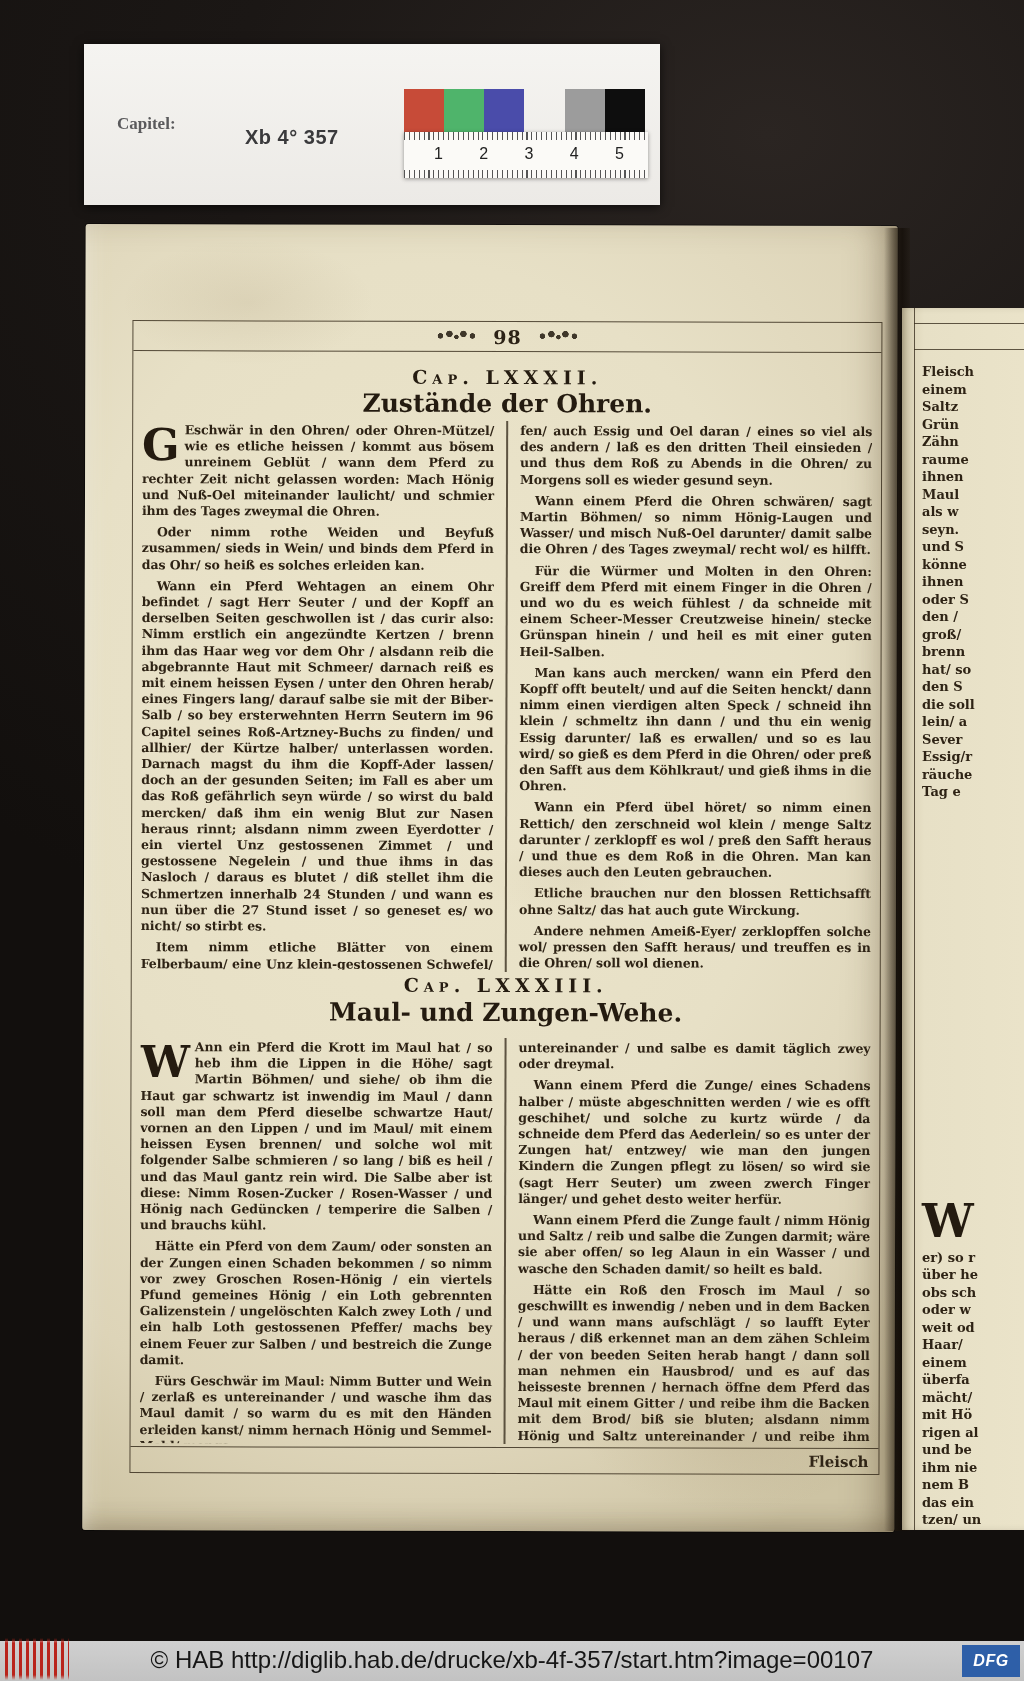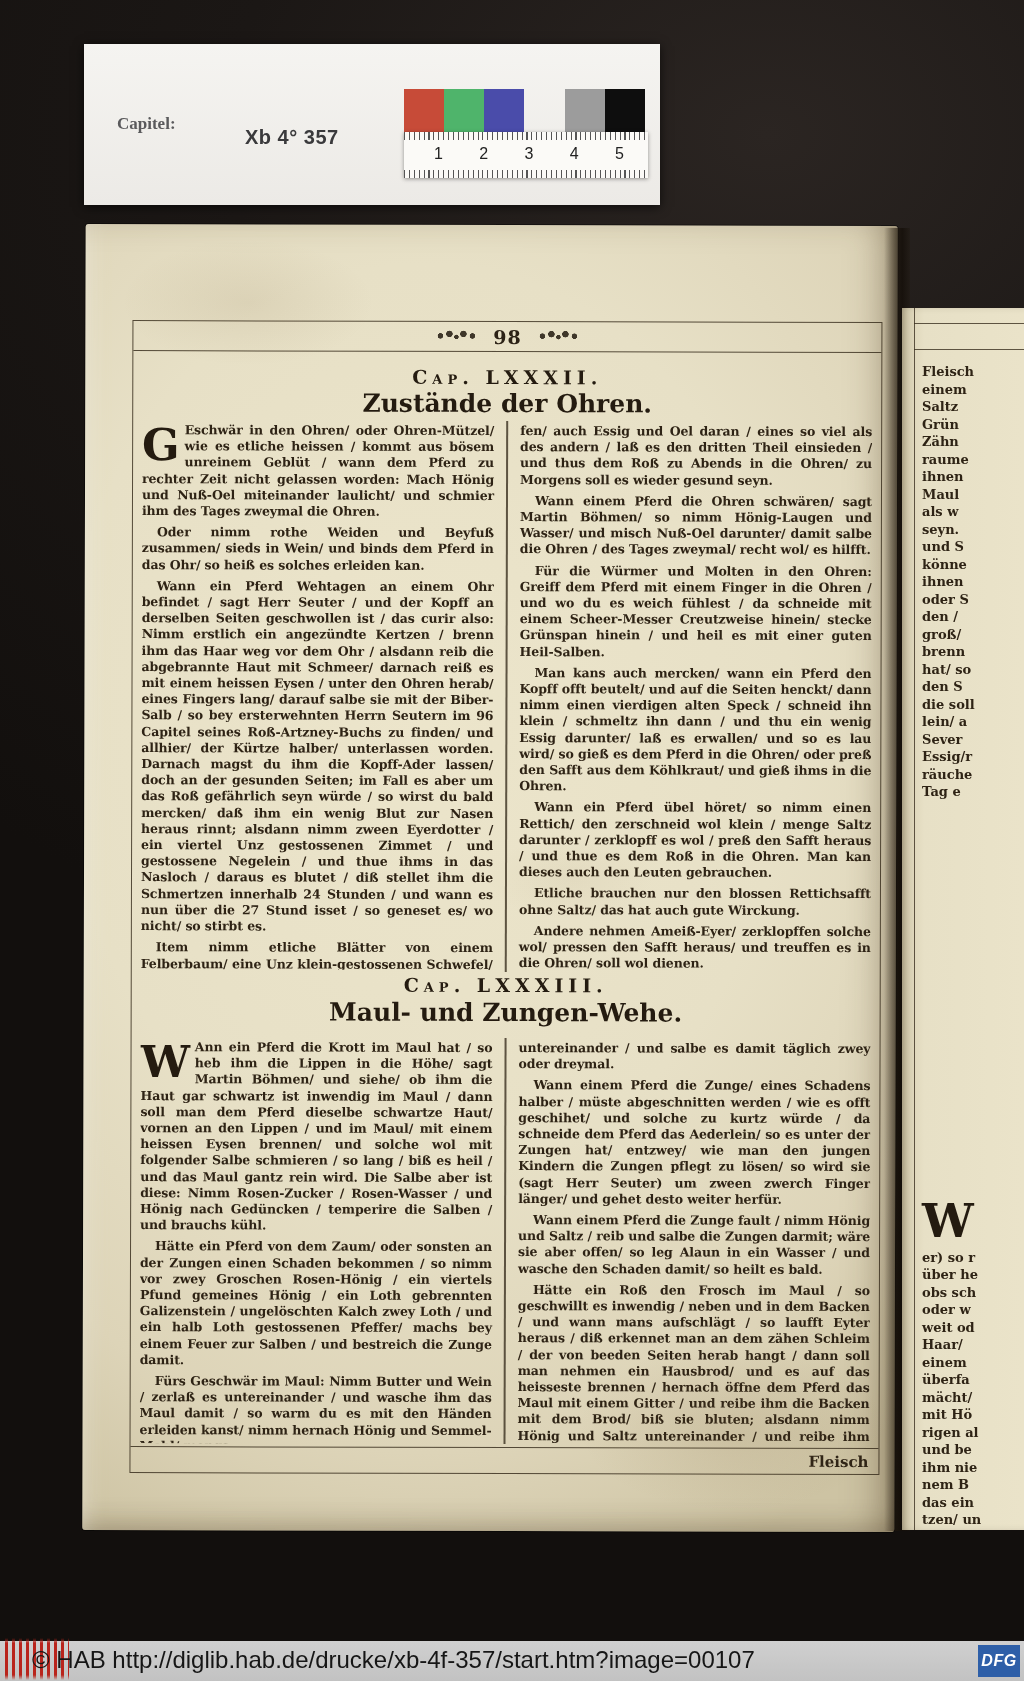--- a/index.html
+++ b/index.html
@@ -81,23 +81,23 @@
   .sliver-top{margin-top:55px;}
   .sliver-initial{font:700 46px/40px "DejaVu Serif",serif;color:#241b10;margin-top:400px;}
   .sliver-bottom{margin-top:8px;}
   
   .footer-bar{position:absolute;left:0;top:1641px;width:1024px;height:40px;
     background:linear-gradient(180deg,#d0d0d0,#c2c2c2);}
   .hab-logo{position:absolute;left:5px;top:-3px;width:64px;height:42px;
     background:repeating-linear-gradient(90deg,#b9241c 0 3px, rgba(0,0,0,0) 3px 7px);
     -webkit-mask-image:linear-gradient(180deg,transparent 0,#000 12%,#000 88%,transparent 100%);
     mask-image:linear-gradient(180deg,transparent 0,#000 12%,#000 88%,transparent 100%);}
-  .copyright{position:absolute;left:0;right:0;top:5px;
-    font:400 24px "Liberation Sans",sans-serif;color:#161616;margin-left:32px;}
-  .dfg-logo{position:absolute;right:4px;top:4px;width:42px;height:32px;background:#2e5fa8;
+  .copyright{position:absolute;left:0;right:0;top:5px;text-align:center;
+    font:400 24px "Liberation Sans",sans-serif;color:#161616;}
+  .dfg-logo{position:absolute;right:4px;top:4px;width:58px;height:32px;background:#2e5fa8;
     display:flex;align-items:center;justify-content:center;}
   .dfg-logo span{font:italic 700 16px "Liberation Sans",sans-serif;color:#fff;letter-spacing:.5px;}
 </style>
 </head>
 <body>
 
 <div class="label-card">
   <span class="sig-label">Capitel:</span>
   <span class="sig-value">Xb 4° 357</span>
   <div class="patches">

